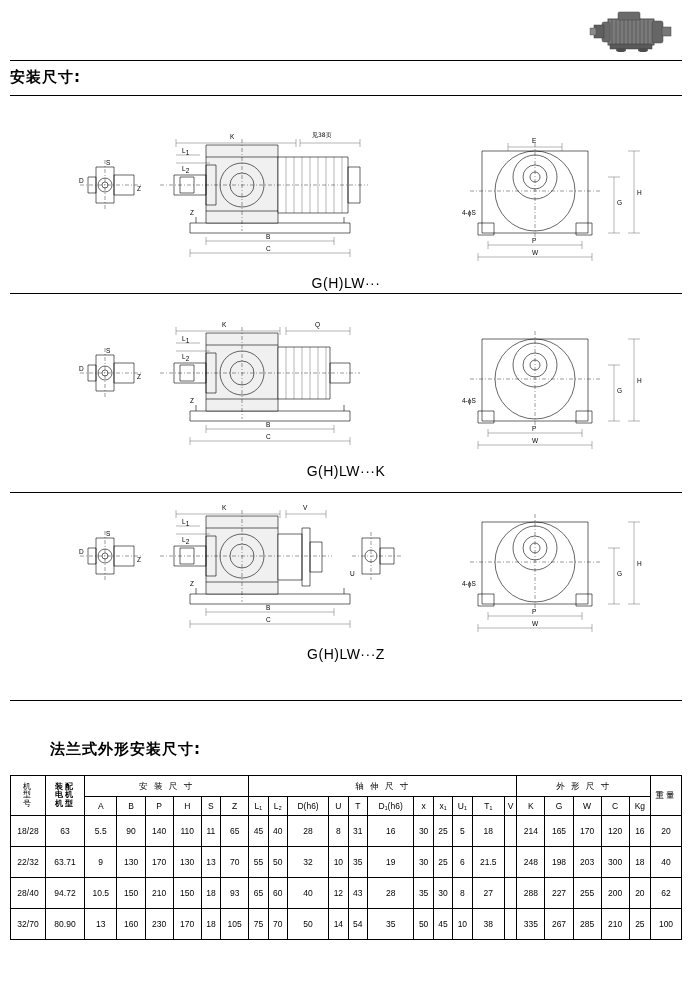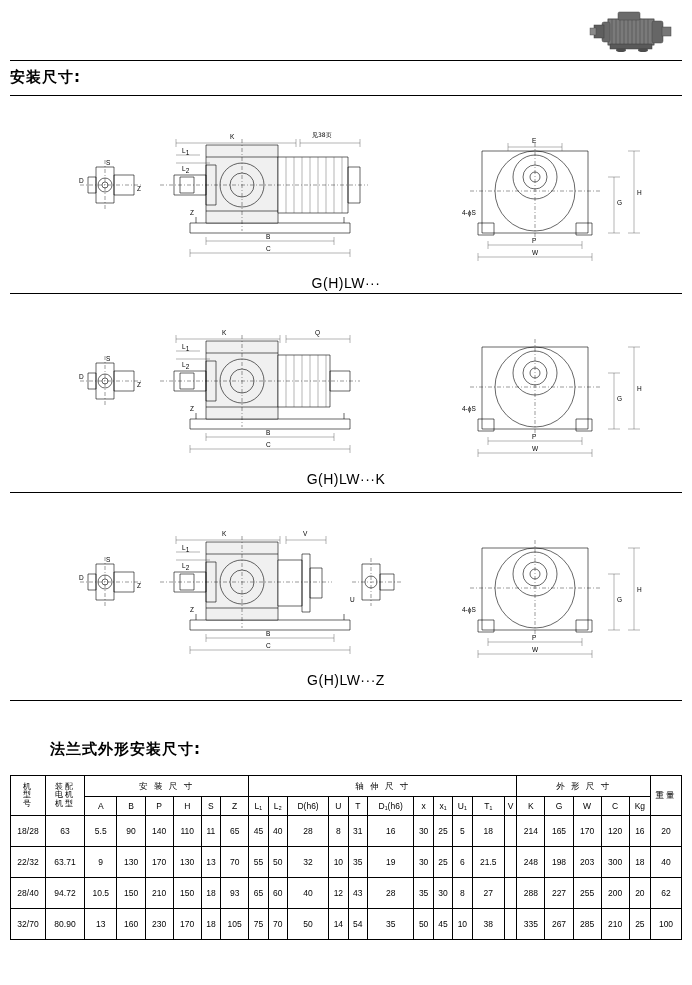--- a/index.html
+++ b/index.html
@@ -244,21 +244,21 @@
         <path class="ln-thin" d="M468 148 v8 M582 148 v8"></path>
         <text class="dim" x="522" y="150">W</text>
         <text class="dim" x="452" y="110">4-ϕS</text>
       </g>
     </svg>
     <div class="caption">G(H)LW···</div>
   </div>
 
   <div class="hrule" style="top:293px;"></div>
 
-  <div class="drawing-block" style="top:301px;">
+  <div class="drawing-block" style="top:293px;">
     <svg width="672" height="170" viewBox="0 0 672 170">
       <g>
         <path class="ln" d="M86 62 h18 v36 h-18 z"></path>
         <path class="ln" d="M104 70 h20 v20 h-20 z"></path>
         <path class="ln" d="M78 72 h8 v16 h-8 z"></path>
         <circle class="ln" cx="95" cy="80" r="7"></circle>
         <circle class="ln" cx="95" cy="80" r="3"></circle>
         <path class="ln-dash" d="M70 80 h62"></path>
         <path class="ln-dash" d="M95 55 v50"></path>
         <text class="dim" x="69" y="78">D</text>
@@ -325,21 +325,21 @@
         <path class="ln-thin" d="M468 148 v8 M582 148 v8"></path>
         <text class="dim" x="522" y="150">W</text>
         <text class="dim" x="452" y="110">4-ϕS</text>
       </g>
     </svg>
     <div class="caption">G(H)LW···K</div>
   </div>
 
   <div class="hrule" style="top:492px;"></div>
 
-  <div class="drawing-block" style="top:502px;">
+  <div class="drawing-block" style="top:476px;">
     <svg width="672" height="170" viewBox="0 0 672 170">
       <g>
         <path class="ln" d="M86 62 h18 v36 h-18 z"></path>
         <path class="ln" d="M104 70 h20 v20 h-20 z"></path>
         <path class="ln" d="M78 72 h8 v16 h-8 z"></path>
         <circle class="ln" cx="95" cy="80" r="7"></circle>
         <circle class="ln" cx="95" cy="80" r="3"></circle>
         <path class="ln-dash" d="M70 80 h62"></path>
         <path class="ln-dash" d="M95 55 v50"></path>
         <text class="dim" x="69" y="78">D</text>
@@ -413,21 +413,21 @@
 
   <div class="hrule" style="top:700px;"></div>
 
   <div id="heading-flange" class="section-heading">法兰式外形安装尺寸:</div>
 
   <div id="spec-table-wrap">
     <table class="spec">
       <thead>
         <tr class="grp">
           <th rowspan="2" class="vert-head" style="width:34px;">机<br>型<br>号</th>
-          <th rowspan="2" class="vert-head" style="width:38px;">装配<br>电机<br>机型</th>
+          <th rowspan="2" class="vert-head" style="width:38px;font-weight:bold;">装配<br>电机<br>机型</th>
           <th colspan="6">安 装 尺 寸</th>
           <th colspan="11">轴 伸 尺 寸</th>
           <th colspan="5">外 形 尺 寸</th>
           <th rowspan="2" style="width:30px;">重量</th>
         </tr>
         <tr class="sub">
           <th>A</th>
           <th>B</th>
           <th>P</th>
           <th>H</th>

